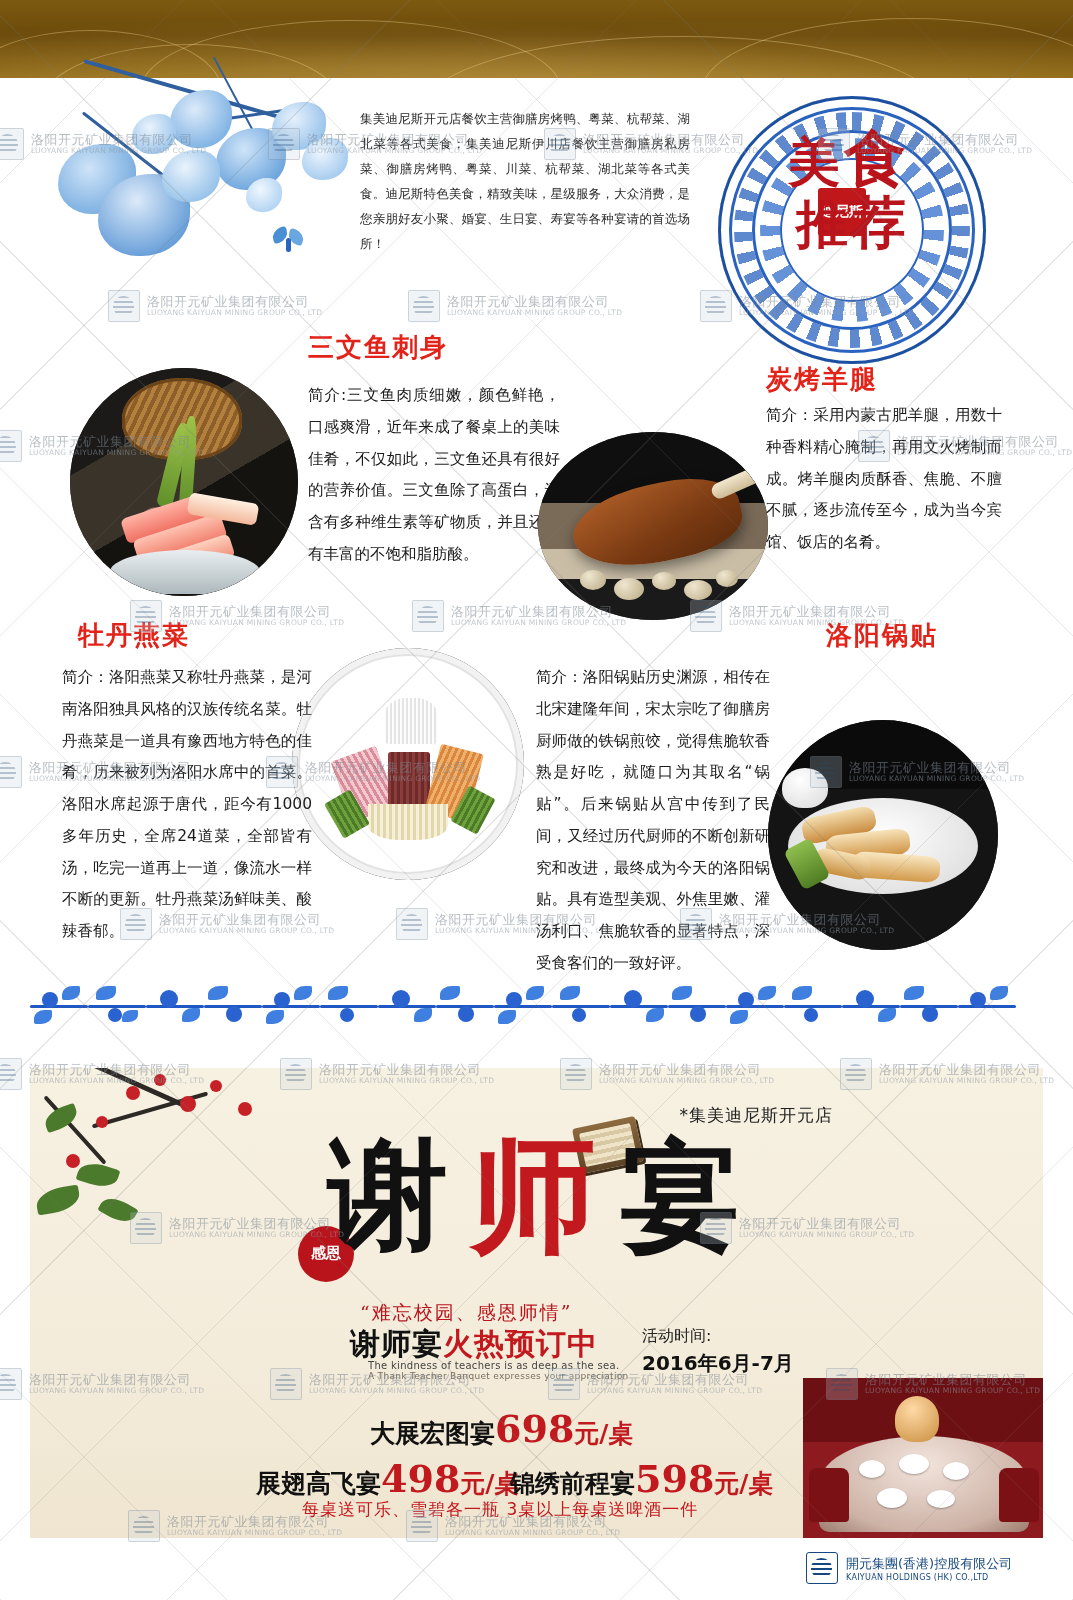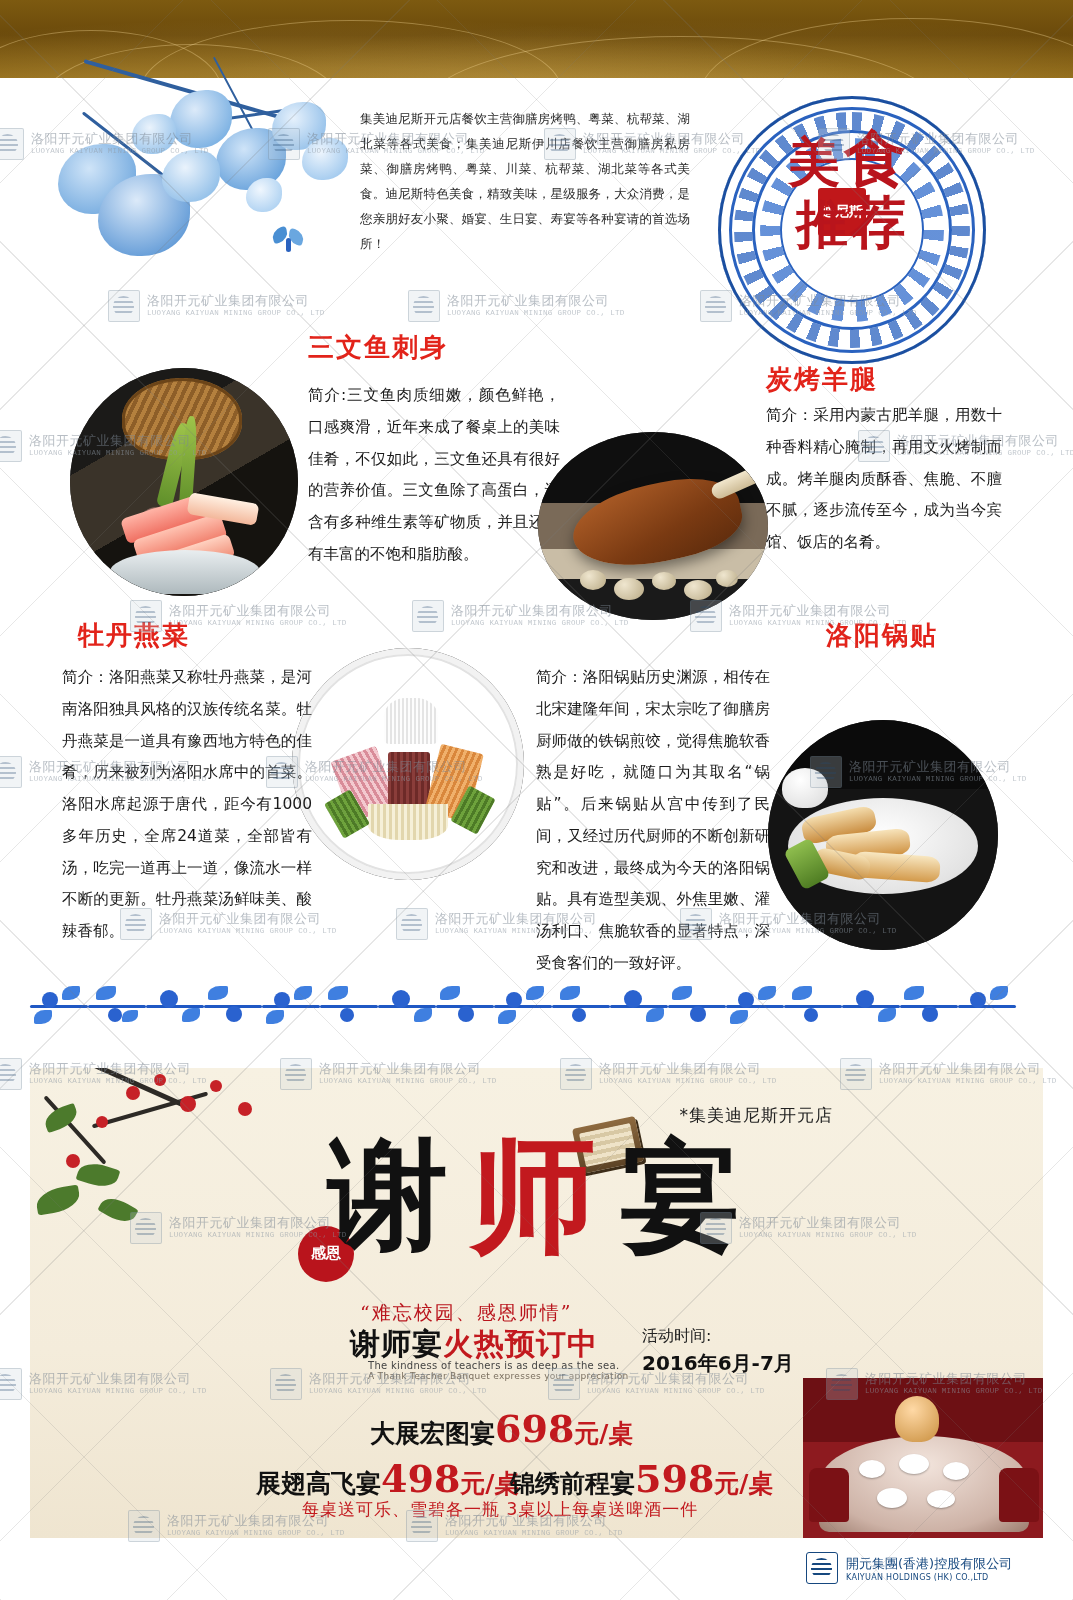--- a/index.html
+++ b/index.html
@@ -23,21 +23,21 @@
   .wm .wm-mark{
     width:30px;height:30px;flex:none;border:1px solid rgba(110,130,150,.55);
     background:rgba(200,210,220,.45);position:relative;border-radius:2px;
   }
   .wm .wm-mark:before{
     content:"";position:absolute;left:4px;top:5px;width:21px;height:20px;
     background:
       repeating-linear-gradient(180deg, rgba(80,110,140,.75) 0 2px, rgba(0,0,0,0) 2px 5px);
     border-radius:50% 50% 45% 45%;
   }
-  .wm .wm-txt{line-height:1.1;font-family:Liberation Mono, monospace;}
+  .wm .wm-txt{line-height:1.1;}
   .wm .wm-cn{font-size:13px;color:#7d8894;letter-spacing:.5px;white-space:nowrap;}
   .wm .wm-en{font-size:7.5px;color:#8e99a4;letter-spacing:.3px;white-space:nowrap;}
 
   
   .topband{
     position:absolute;left:0;top:0;width:1073px;height:78px;
     background:linear-gradient(180deg,#7d5a10 0%,#6b4a0b 45%,#8a6412 100%);
     overflow:hidden;
   }
   .topband .swirl{

